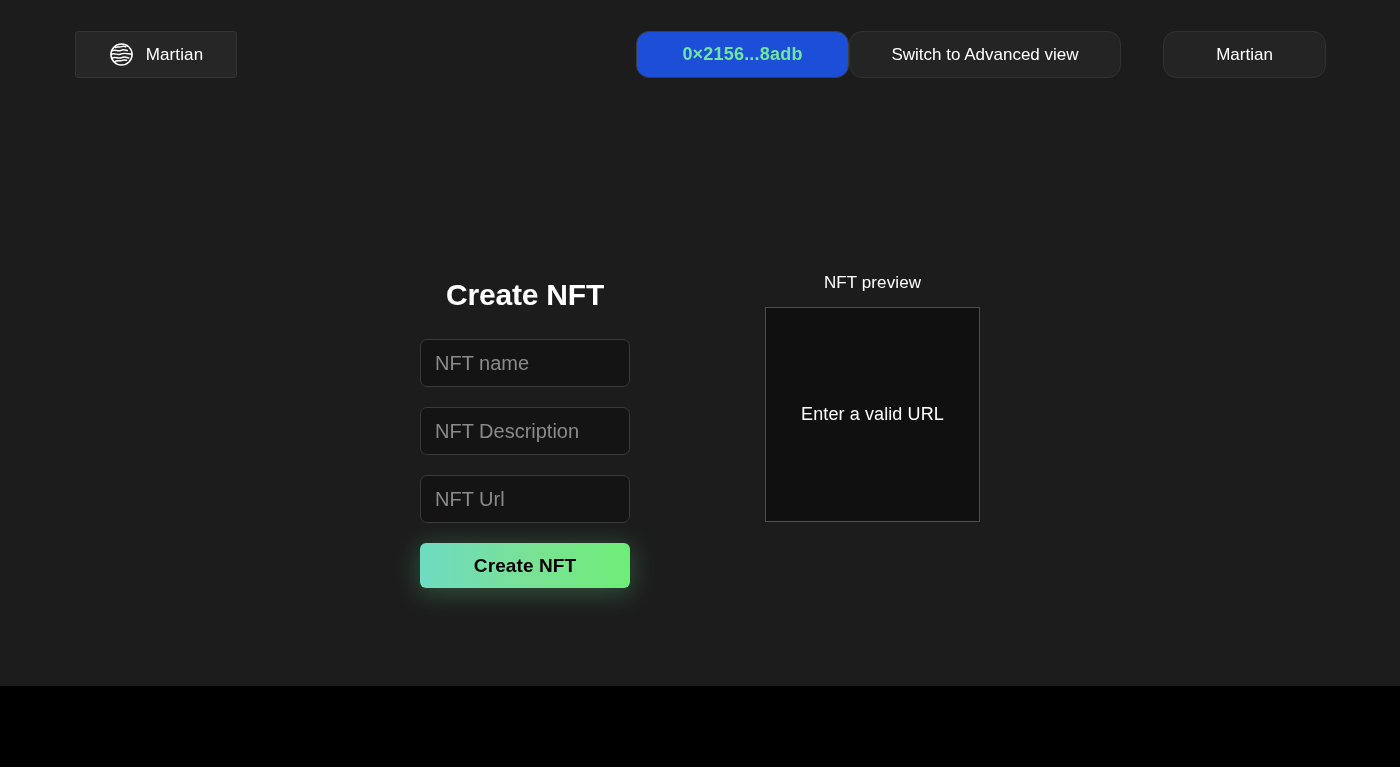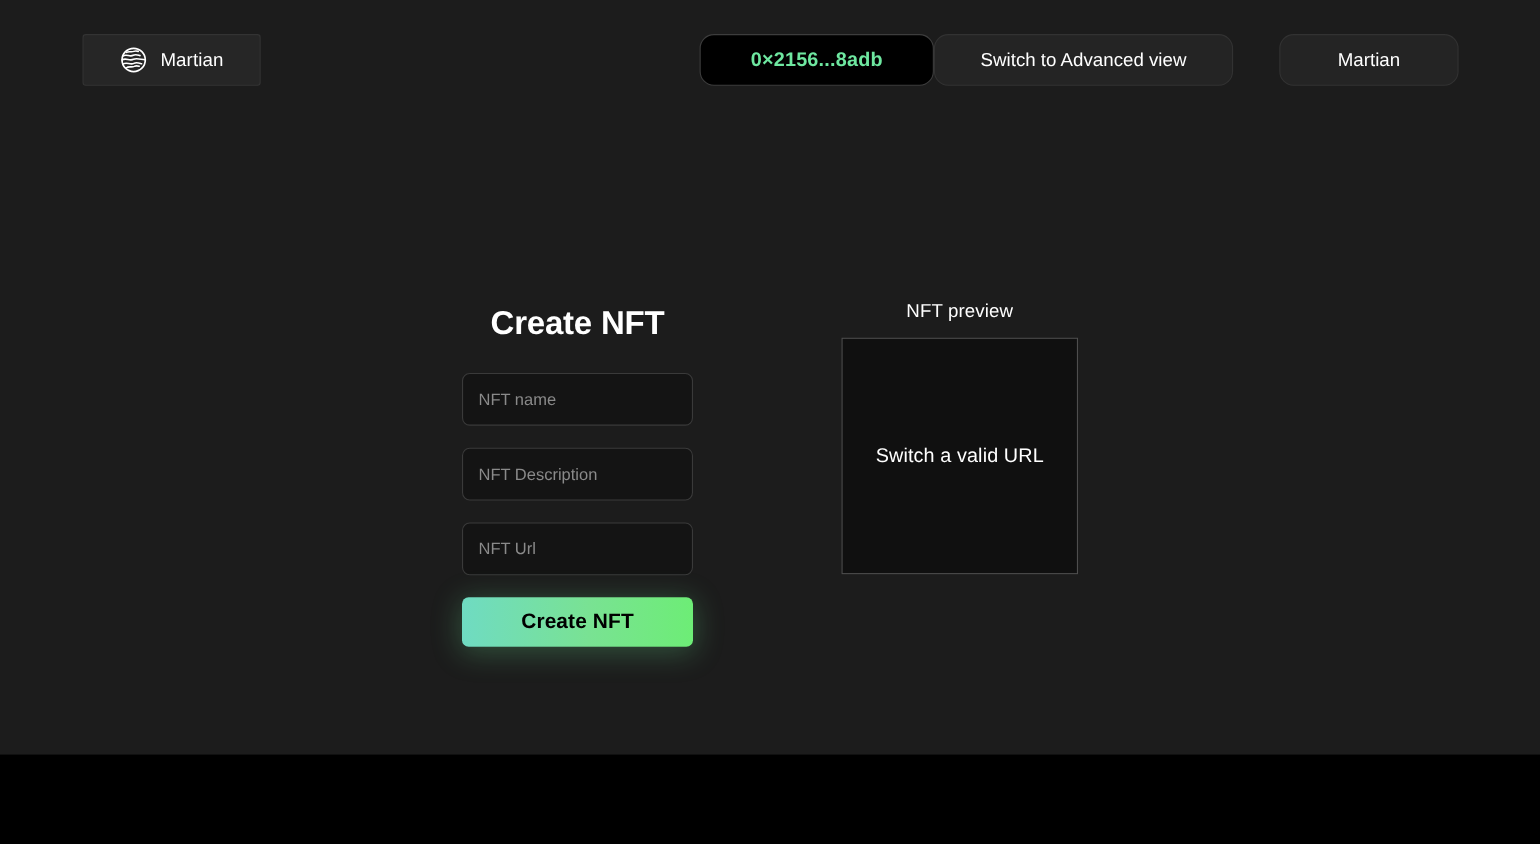--- a/index.html
+++ b/index.html
@@ -47,21 +47,21 @@
     letter-spacing: 0.1px;
   }
   .globe-outline { width: 25px; height: 25px; display: block; flex: 0 0 auto; }
 
   .wallet-btn {
     position: absolute;
     left: 636px;
     top: 31px;
     width: 213px;
     height: 47px;
-    background: #000000;
+    background: #1d4ed8;
     border: 1px solid #3d3d3d;
     border-radius: 13px;
     display: flex;
     align-items: center;
     justify-content: center;
     cursor: pointer;
   }
   .wallet-btn .wallet-address {
     font-size: 18px;
     font-weight: bold;
@@ -110,21 +110,21 @@
   }
   .nft-input {
     display: block;
     width: 210px;
     height: 48px;
     background: #141414;
     border: 1px solid #3a3a3a;
     border-radius: 7px;
     color: #ffffff;
     font-family: "Liberation Sans", sans-serif;
-    font-size: 15px;
+    font-size: 20px;
     padding: 0 14px;
     margin-bottom: 20px;
     outline: none;
   }
   .nft-input::placeholder { color: #8a8a8a; }
 
   .create-btn {
     display: block;
     width: 210px;
     height: 45px;
@@ -221,21 +221,21 @@
     <input class="nft-input" type="text" placeholder="NFT Description" style="">
 
     <input class="nft-input" type="text" placeholder="NFT Url" style="">
 
     <button class="create-btn">Create NFT</button>
   </div>
 
   <div class="preview-panel">
     <div class="preview-title">NFT preview</div>
     <div class="preview-box">
-      <span class="preview-msg">Switch a valid URL</span>
+      <span class="preview-msg">Enter a valid URL</span>
     </div>
   </div>
 
 </div>
 
 <div class="footer">
 
   
 
   

